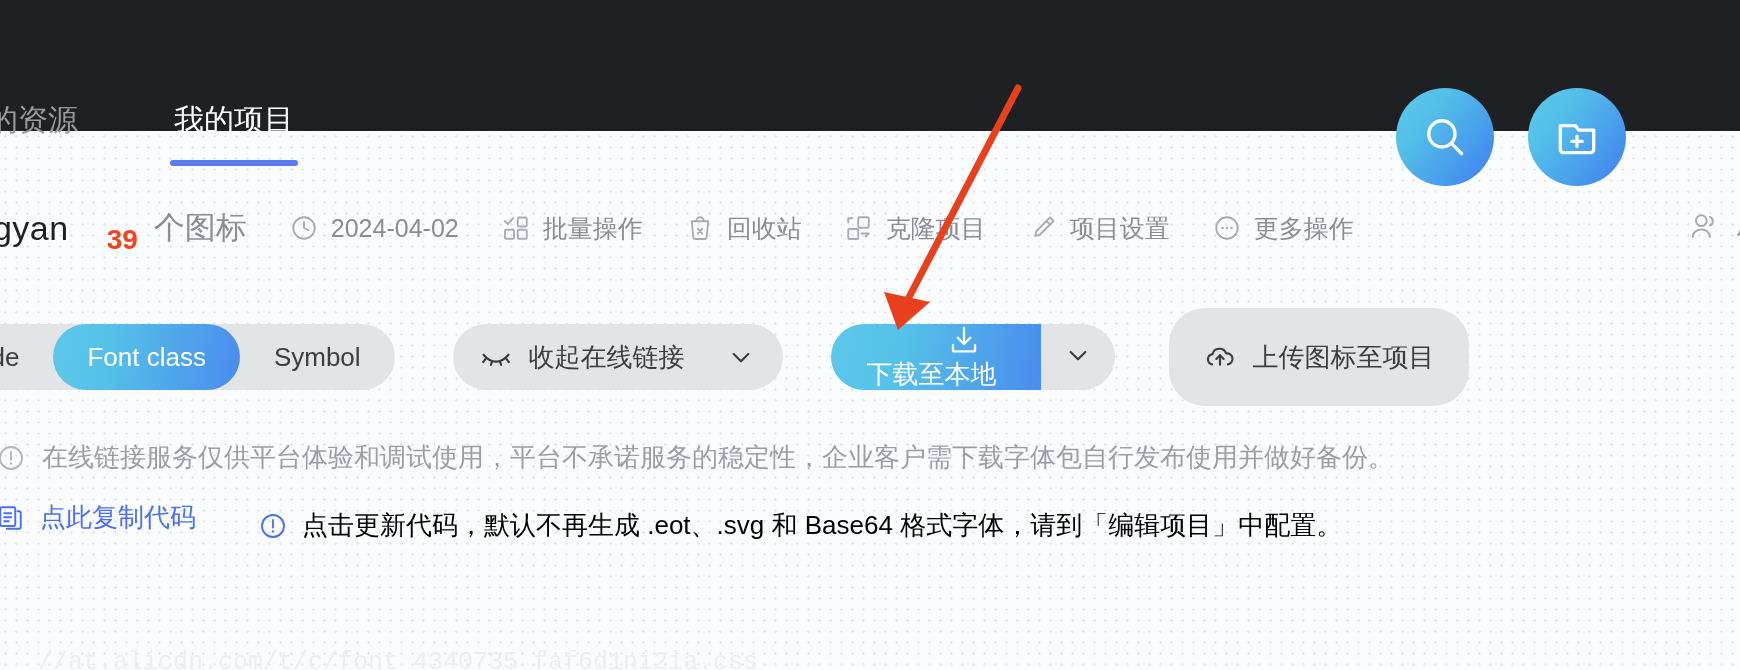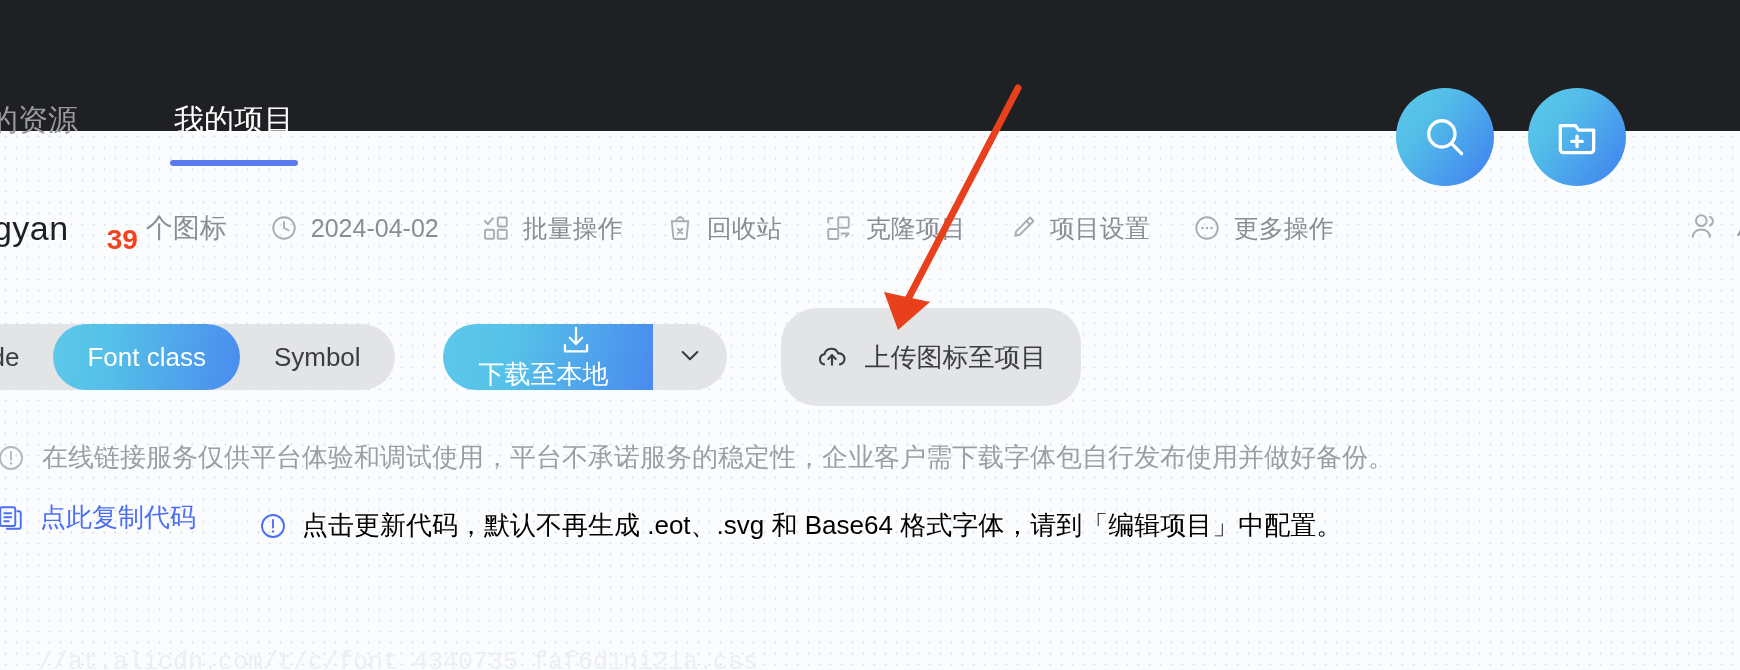--- a/index.html
+++ b/index.html
@@ -102,22 +102,22 @@
     letter-spacing: .5px;
   }
   .icon-count {
     margin-left: 38px;
     font-size: 28px;
     color: #f4431c;
     font-weight: 600;
     margin-top: 24px;
   }
   .icon-count-label {
-    margin-left: 8px;
-    font-size: 27px;
+    margin-left: 16px;
+    font-size: 31px;
     color: #8a8d94;
   }
   .meta-item {
     display: flex;
     align-items: center;
     margin-left: 42px;
     font-size: 25px;
     color: #8a8d94;
     cursor: pointer;
   }
@@ -418,20 +418,37 @@
       <span>Unicode</span>
     </div>
     <div class="seg active">
       <span>Font class</span>
     </div>
     <div class="seg">
       <span>Symbol</span>
     </div>
   </div>
 
+  <div class="pill collapse-btn">
+    <span class="mi">
+      <svg width="34" height="34" viewBox="0 0 24 24" fill="none" stroke="#3b3d42" stroke-width="1.5" stroke-linecap="round" stroke-linejoin="round">
+        <path d="M3.2 10.4c3 3.6 5.9 4.9 8.8 4.9s5.8-1.3 8.8-4.9"></path>
+        <line x1="4.6" y1="13.4" x2="3.0" y2="15.6"></line>
+        <line x1="9.2" y1="15.1" x2="8.4" y2="17.6"></line>
+        <line x1="14.8" y1="15.1" x2="15.6" y2="17.6"></line>
+        <line x1="19.4" y1="13.4" x2="21.0" y2="15.6"></line>
+      </svg>
+    </span>
+    <span>收起在线链接</span>
+    <span class="caret">
+      <svg width="32" height="32" viewBox="0 0 24 24" fill="none" stroke="#3b3d42" stroke-width="1.6" stroke-linecap="round" stroke-linejoin="round">
+        <polyline points="6.5,9.8 12,15.2 17.5,9.8"></polyline>
+      </svg>
+    </span>
+  </div>
 
   <div class="download-group">
     <div class="download-main">
       <span class="mi">
         <svg width="34" height="34" viewBox="0 0 24 24" fill="none" stroke="#ffffff" stroke-width="1.6" stroke-linecap="round" stroke-linejoin="round">
           <line x1="12" y1="3.4" x2="12" y2="14.4"></line>
           <polyline points="7.6,10.4 12,14.8 16.4,10.4"></polyline>
           <polyline points="4.2,15.6 4.2,20 19.8,20 19.8,15.6"></polyline>
         </svg>
       </span>

